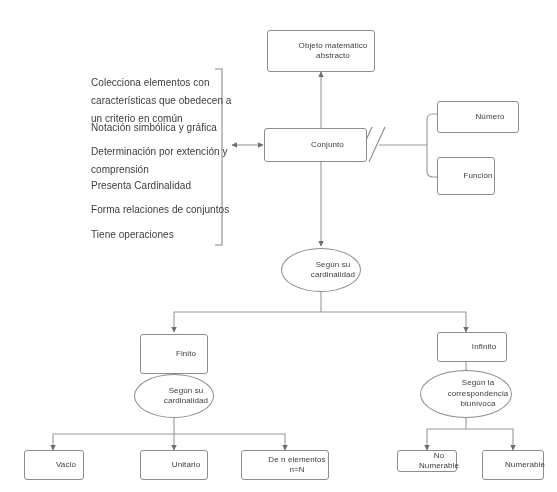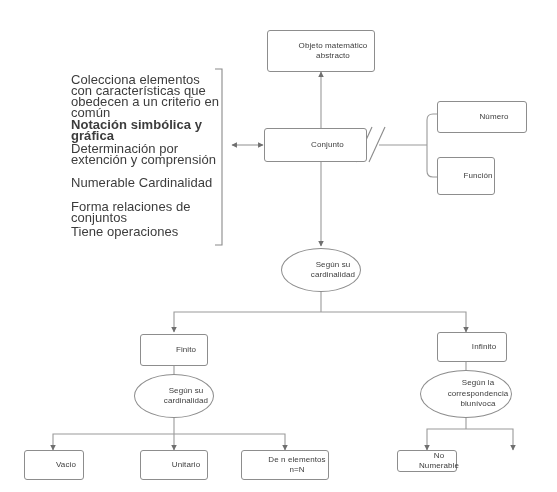--- a/index.html
+++ b/index.html
@@ -47,22 +47,23 @@
     border-radius: 50%;
   }
   .node span {
     display: block;
     padding: 0 2px;
   }
   .text-list {
     position: absolute;
     z-index: 3;
     color: #3c3c3c;
-    font-size: 13px;
-    line-height: 11px;
+    font-size: 10px;
+    line-height: 18px;
+    margin-left: 20px;
   }
   .text-list .feat {
     position: absolute;
     left: 0;
     width: 148px;
     letter-spacing: 0.05px;
   }
 </style>
 </head>
 <body>
@@ -115,33 +116,33 @@
   </svg>
 
   <div class="node rect" style="left:267px; top:30px; width:108px; height:42px;">
     <span>Objeto matemático abstracto</span>
   </div>
 
   <div class="node rect" style="left:264px; top:128px; width:103px; height:34px;">
     <span>Conjunto</span>
   </div>
 
-  <div class="node rect" style="left:437px; top:101px; width:90px; height:32px;">
+  <div class="node rect" style="left:437px; top:101px; width:82px; height:32px;">
     <span>Número</span>
   </div>
 
   <div class="node rect" style="left:437px; top:157px; width:58px; height:38px;">
     <span>Función</span>
   </div>
 
   <div class="node ellipse" style="left:281px; top:248px; width:80px; height:44px;">
     <span>Según su cardinalidad</span>
   </div>
 
-  <div class="node rect" style="left:140px; top:334px; width:68px; height:32px;">
+  <div class="node rect" style="left:140px; top:334px; width:68px; height:40px;">
     <span>Finito</span>
   </div>
 
   <div class="node rect" style="left:437px; top:332px; width:70px; height:30px;">
     <span>Infinito</span>
   </div>
 
   <div class="node ellipse" style="left:134px; top:374px; width:80px; height:44px;">
     <span>Según su cardinalidad</span>
   </div>
@@ -159,23 +160,26 @@
   </div>
 
   <div class="node rect" style="left:241px; top:450px; width:88px; height:30px;">
     <span>De n elementos n=N</span>
   </div>
 
   <div class="node rect" style="left:397px; top:450px; width:60px; height:22px;">
     <span>No Numerable</span>
   </div>
 
+  <div class="node rect" style="left:482px; top:450px; width:62px; height:30px;">
+    <span>Numerable</span>
+  </div>
 
   <div class="text-list" style="left:71px; top:74px; width:148px; height:170px;">
     <div class="feat" style="top:0px;">Colecciona elementos con características que obedecen a un criterio en común</div>
-    <div class="feat" style="top:45px;font-weight:bold;">Notación simbólica y gráfica</div>
+    <div class="feat" style="top:45px;">Notación simbólica y gráfica</div>
     <div class="feat" style="top:69px;">Determinación por extención y comprensión</div>
-    <div class="feat" style="top:103px;">Numerable Cardinalidad</div>
+    <div class="feat" style="top:103px;">Presenta Cardinalidad</div>
     <div class="feat" style="top:127px;">Forma relaciones de conjuntos</div>
     <div class="feat" style="top:152px;">Tiene operaciones</div>
   </div>
 
 </div>
 
 </body></html>

